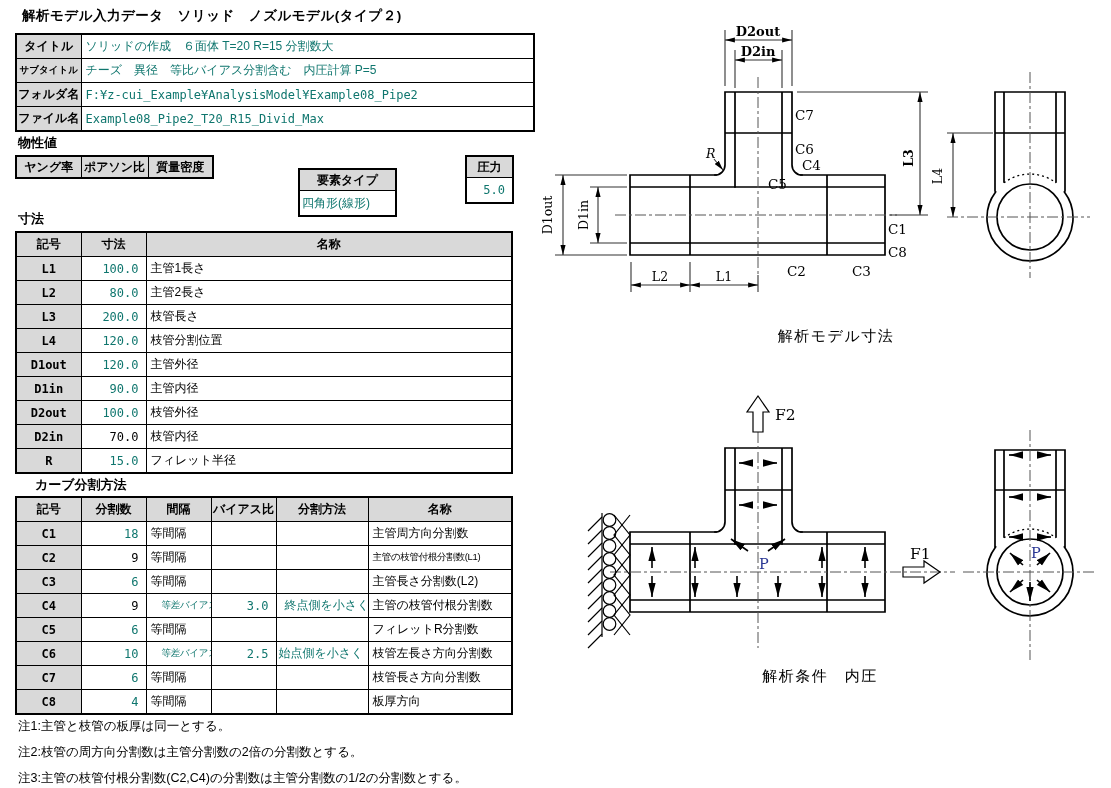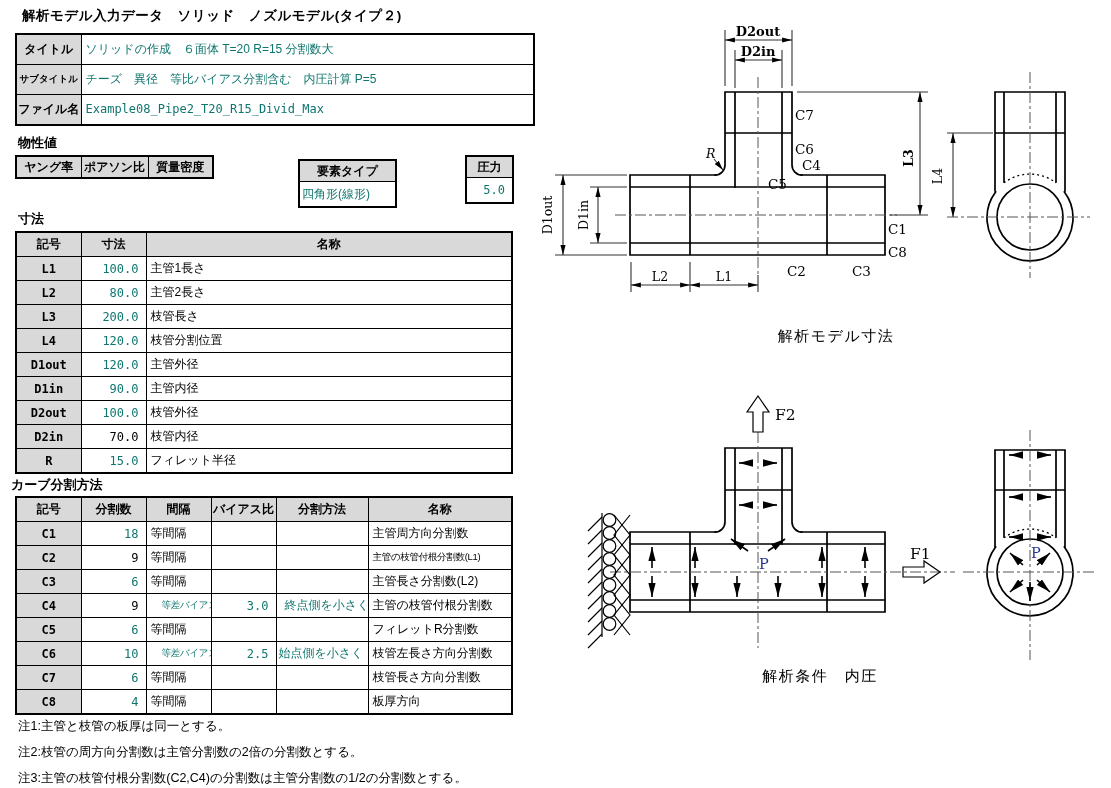--- a/index.html
+++ b/index.html
@@ -181,20 +181,24 @@
   <tbody>
       <tr>
     <td class="hd">タイトル</td>
     <td class="red">ソリッドの作成　６面体 T=20 R=15 分割数大</td>
   </tr>
   <tr>
     <td class="hd sm">サブタイトル</td>
     <td class="red">チーズ　異径　等比バイアス分割含む　内圧計算 P=5</td>
   </tr>
   <tr>
+    <td class="hd">フォルダ名</td>
+    <td class="red mono">F:¥z-cui_Example¥AnalysisModel¥Example08_Pipe2</td>
+  </tr>
+  <tr>
     <td class="hd">ファイル名</td>
     <td class="red mono">Example08_Pipe2_T20_R15_Divid_Max</td>
   </tr>
 </tbody>
   </table>
 
 <div class="abs sec-label" style="left:18px;top:134px">物性値</div>
 
 <table class="abs frame" style="left:15px;top:155px;width:197px">
   <colgroup>
@@ -204,21 +208,21 @@
     </colgroup>
   <tbody>
       <tr>
     <td class="hd" style="height:20px">ヤング率</td>
     <td class="hd" style="height:20px">ポアソン比</td>
     <td class="hd" style="height:20px">質量密度</td>
   </tr>
 </tbody>
   </table>
 
-<table class="abs frame" style="left:298px;top:159px;width:99px">
+<table class="abs frame" style="left:298px;top:168px;width:99px">
   <tbody>
       <tr>
         <td class="hd" style="height:20px">要素タイプ</td>
       </tr>
   <tr>
         <td class="red" style="height:24px;padding-left:2px">四角形(線形)</td>
       </tr>
 </tbody>
   </table>
 
@@ -288,21 +292,21 @@
         <td class="nm">枝管内径</td>
       </tr>
   <tr>
         <td class="hd sym">R</td>
         <td class="red num">15.0</td>
         <td class="nm">フィレット半径</td>
       </tr>
 </tbody>
   </table>
 
-<div class="abs sec-label" style="left:11px;top:476px">カーブ分割方法</div>
+<div class="abs sec-label" style="left:35px;top:476px">カーブ分割方法</div>
 
 <table class="abs frame" style="left:15px;top:496px;width:498px">
   <colgroup>
       <col style="width:65px">
       <col style="width:65px">
       <col style="width:65px">
       <col style="width:65px">
       <col style="width:92px">
       <col>
     </colgroup>

